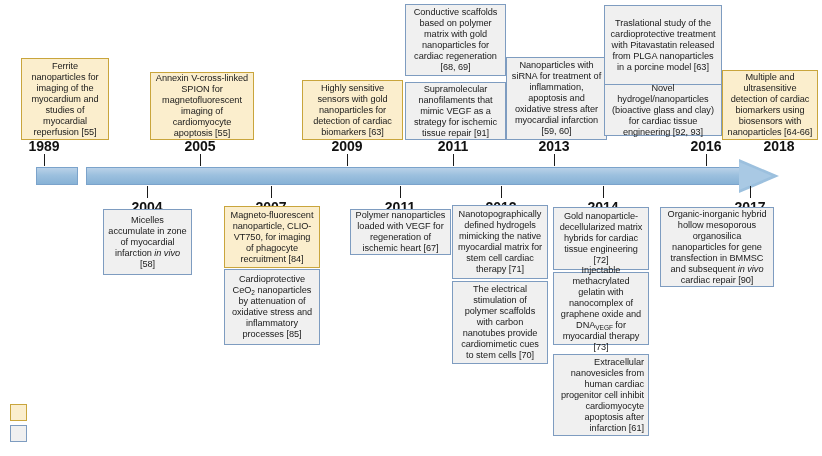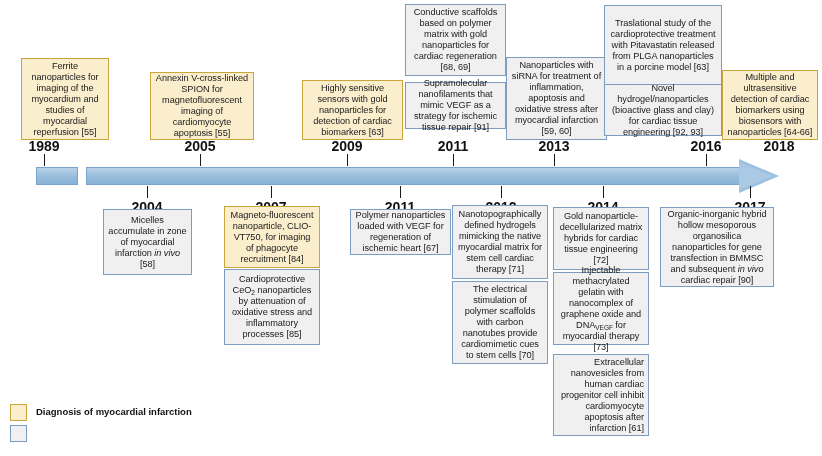--- a/index.html
+++ b/index.html
@@ -133,21 +133,21 @@
       </div>
       <div class="card diag" style="left: 150px; top: 72px; width: 104px; height: 68px;">
         <span>Annexin V-cross-linked SPION for magnetofluorescent imaging of cardiomyocyte apoptosis [55]</span>
       </div>
       <div class="card diag" style="left: 302px; top: 80px; width: 101px; height: 60px;">
         <span>Highly sensitive sensors with gold nanoparticles for detection of cardiac biomarkers [63]</span>
       </div>
       <div class="card" style="left: 405px; top: 4px; width: 101px; height: 72px;">
         <span>Conductive scaffolds based on polymer matrix with gold nanoparticles for cardiac regeneration [68, 69]</span>
       </div>
-      <div class="card" style="left: 405px; top: 82px; width: 101px; height: 47px;">
+      <div class="card" style="left: 405px; top: 82px; width: 101px; height: 58px;">
         <span>Supramolecular nanofilaments that mimic VEGF as a strategy for ischemic tissue repair [91]</span>
       </div>
       <div class="card" style="left: 506px; top: 57px; width: 101px; height: 83px;">
         <span>Nanoparticles with siRNA for treatment of inflammation, apoptosis and oxidative stress after myocardial infarction [59, 60]</span>
       </div>
       <div class="card" style="left: 604px; top: 5px; width: 118px; height: 80px;">
         <span>Traslational study of the cardioprotective treatment with Pitavastatin released from PLGA nanoparticles in a porcine model   [63]</span>
       </div>
       <div class="card" style="left: 604px; top: 84px; width: 118px; height: 52px;">
         <span>Novel hydrogel/nanoparticles (bioactive glass and clay)  for cardiac tissue engineering [92, 93]</span>
@@ -220,20 +220,19 @@
         <span>Extracellular nanovesicles from human cardiac progenitor cell inhibit cardiomyocyte apoptosis after infarction [61]</span>
       </div>
       <div class="card" style="left: 660px; top: 207px; width: 114px; height: 80px;">
         <span>Organic-inorganic hybrid hollow mesoporous organosilica nanoparticles for gene transfection in BMMSC and subsequent <i>in vivo</i> cardiac repair [90]</span>
       </div>
     </div>
 
   <div id="legend">
       <div class="legend-row">
         <div class="swatch diag"></div>
-        <div class="legend-label">Diagnosis of myocardial infarction</div>
       </div>
       <div class="legend-row">
         <div class="swatch drug"></div>
       </div>
     </div>
 
 </div>
 
 </body></html>

